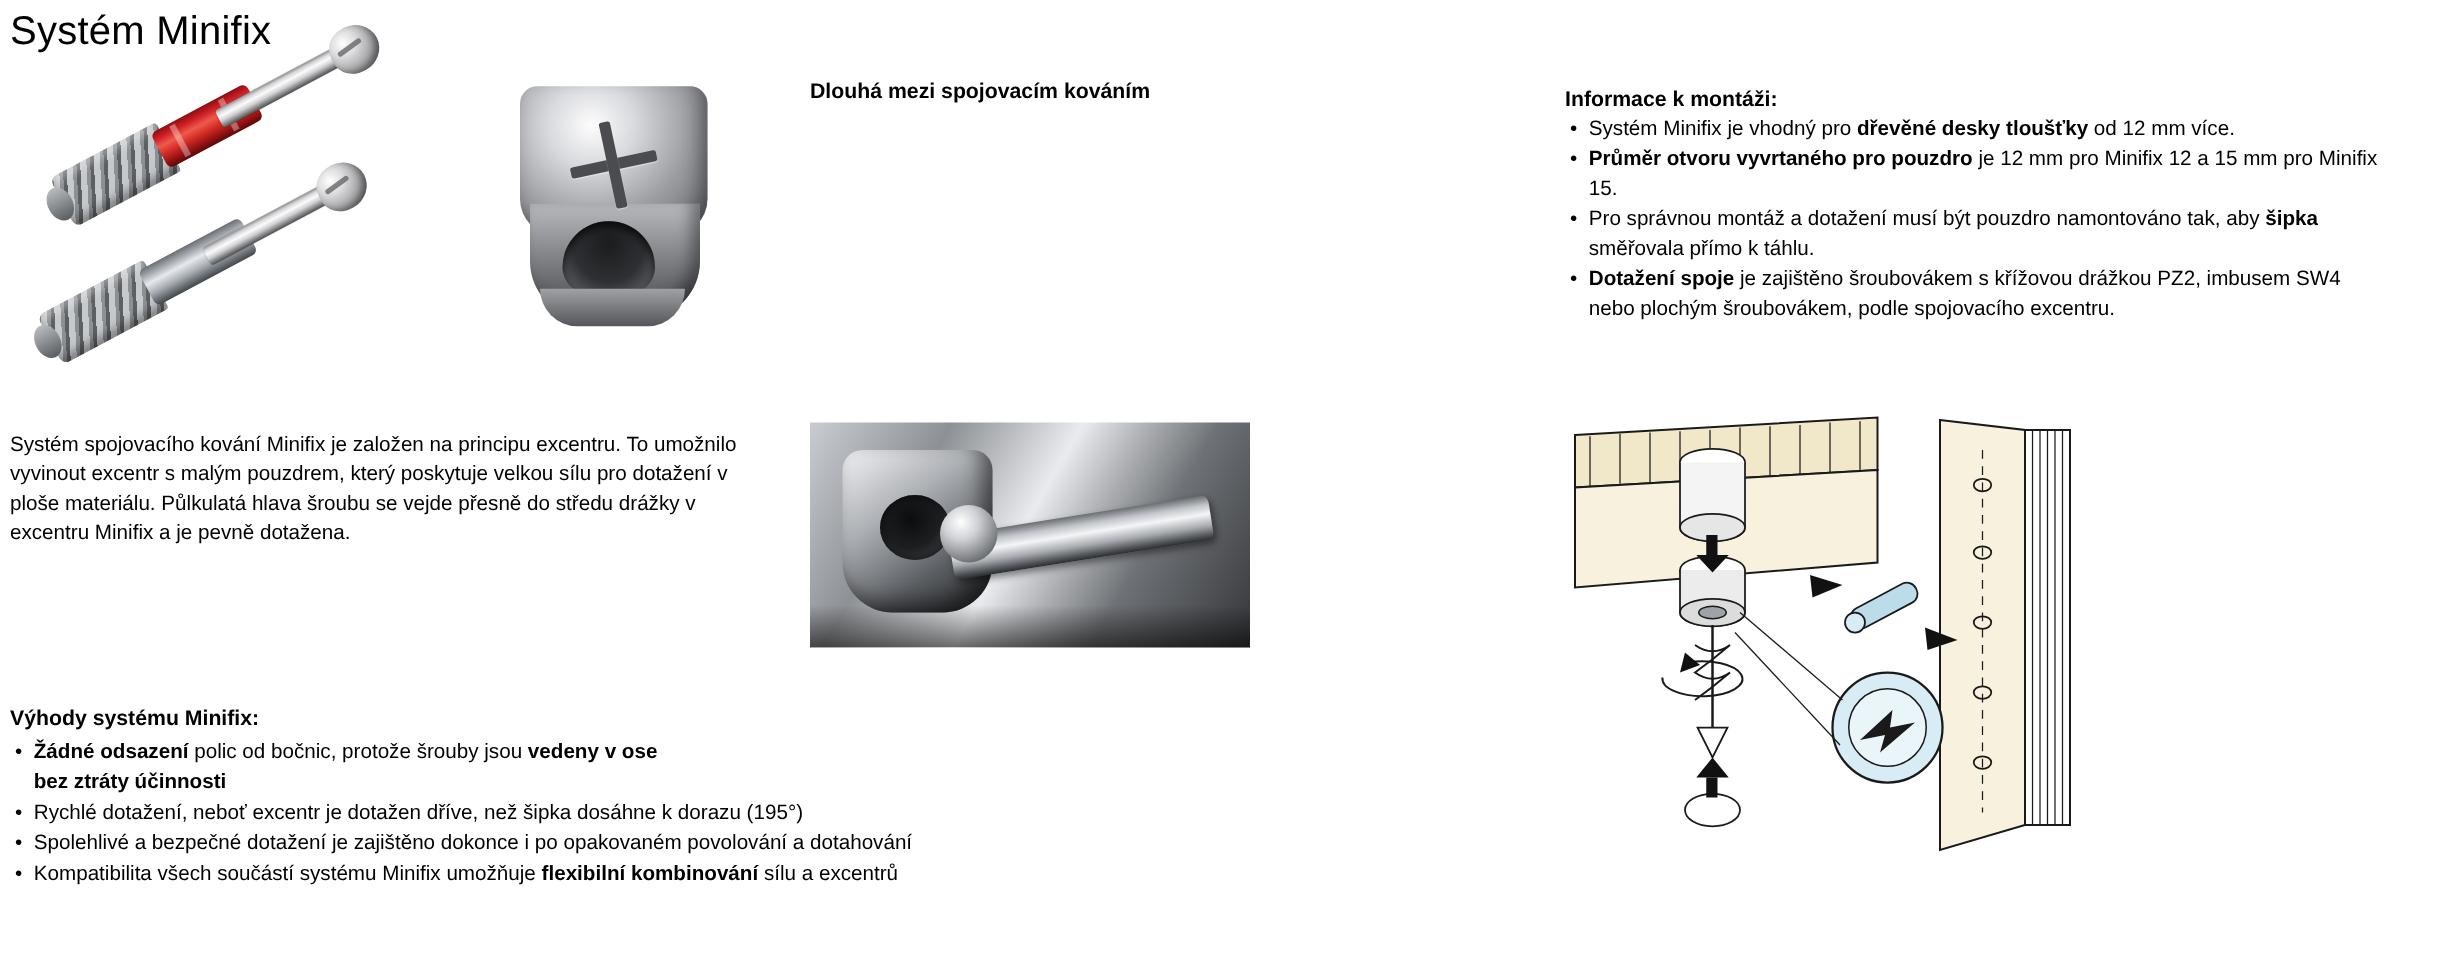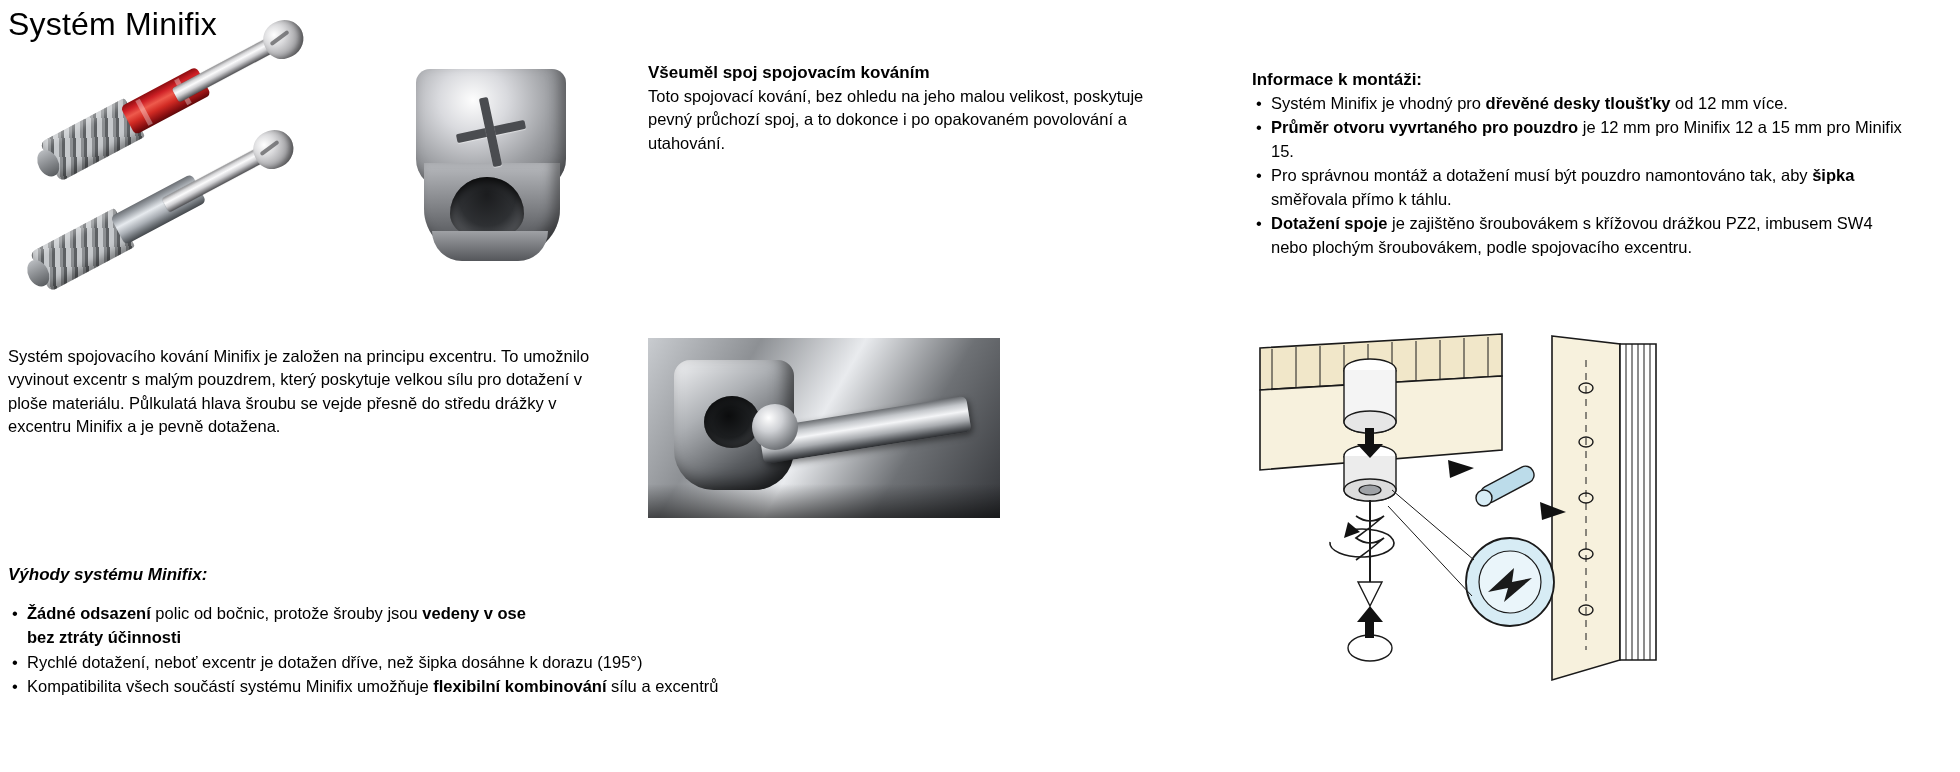--- a/index.html
+++ b/index.html
@@ -84,21 +84,21 @@
     width: 600px;
   }
   #principle-text .para { margin: 0; }
 
   #advantages {
     position: absolute;
     left: 8px;
     top: 565px;
     width: 1180px;
   }
-  #advantages .block-head.big { margin-bottom: 17px; font-style: italic; }
+  #advantages .block-head.big { margin-bottom: 5px; }
 
   
   #photo-bolts {
     position: absolute;
     left: 18px;
     top: 28px;
     width: 350px;
     height: 290px;
   }
   .bolt {
@@ -327,22 +327,21 @@
   <div class="cam-skirt"></div>
   <div class="cam-notch"></div>
   <div class="cam-lip"></div>
   <div class="cam-cross">
     <span></span>
       <span></span>
   </div>
 </div>
 
 <div id="intro-text">
-  <div class="block-head">Všeuměl spoj spojovacím kováním</div>
-  <p class="para">Toto spojovací kování, bez ohledu na jeho malou velikost, poskytuje pevný průchozí spoj, a to dokonce i po opakovaném povolování a utahování.</p>
+  <div class="block-head">Dlouhá mezi spojovacím kováním</div>
 </div>
 
 <div id="assembly-info">
   <div class="block-head big">Informace k montáži:</div>
   <ul class="bullets" id="assembly-list">
       <li><span>Systém Minifix je vhodný pro </span><span class="bold">dřevěné desky tloušťky</span><span> od 12 mm více.</span></li>
       <li><span class="bold">Průměr otvoru vyvrtaného pro pouzdro</span><span> je 12 mm pro Minifix 12 a 15 mm pro Minifix 15.</span></li>
       <li><span>Pro správnou montáž a dotažení musí být pouzdro namontováno tak, aby </span><span class="bold">šipka</span><span> směřovala přímo k táhlu.</span></li>
       <li><span class="bold">Dotažení spoje</span><span> je zajištěno šroubovákem s křížovou drážkou PZ2, imbusem SW4 nebo plochým šroubovákem, podle spojovacího excentru.</span></li>
     </ul>
@@ -454,15 +453,16 @@
     </g>
   </svg>
 </div>
 
 <div id="advantages">
   <div class="block-head big">Výhody systému Minifix:</div>
   <ul class="bullets" id="advantages-list">
       <li><span class="bold">Žádné odsazení</span><span> polic od bočnic, protože šrouby jsou </span><span class="bold">vedeny v ose</span></li>
       <li class="no-bullet" style="padding-left: 19px; list-style: none;"><span class="bold">bez ztráty účinnosti</span></li>
       <li><span>Rychlé dotažení, neboť excentr je dotažen dříve, než šipka dosáhne k dorazu (195°)</span></li>
+      <li><span>Spolehlivé a bezpečné dotažení je zajištěno dokonce i po opakovaném povolování a dotahování</span></li>
       <li><span>Kompatibilita všech součástí systému Minifix umožňuje </span><span class="bold">flexibilní kombinování</span><span> sílu a excentrů</span></li>
     </ul>
 </div>
 
 </body></html>

